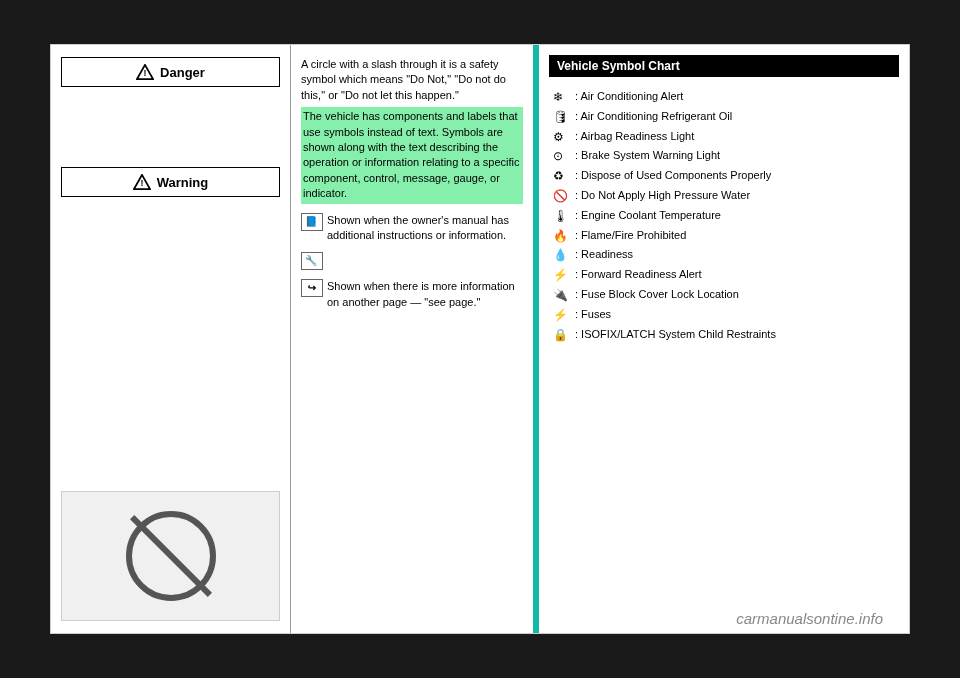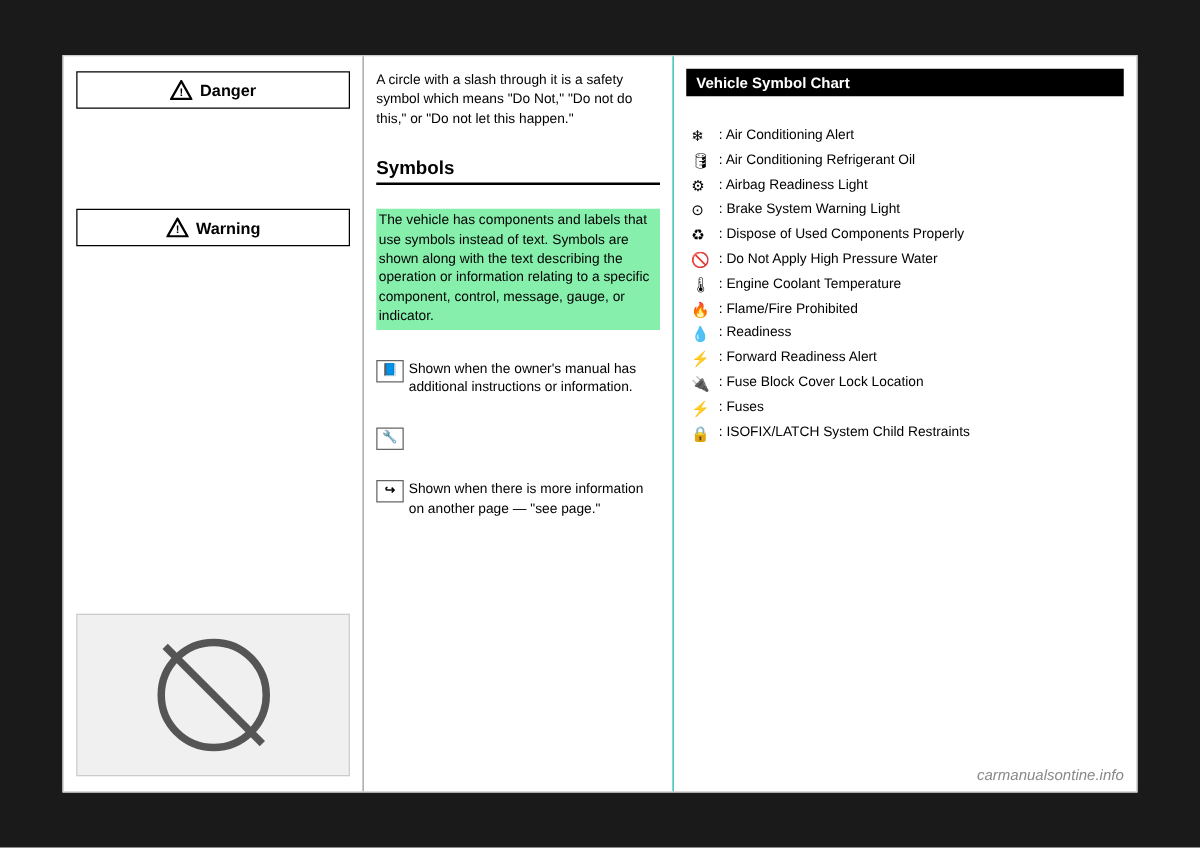--- a/index.html
+++ b/index.html
@@ -83,25 +83,25 @@
       height: 6px;
       background: #555;
       transform: rotate(45deg);
       top: 36px;
       left: -16px;
     }
 
     
     .mid-col {
       width: 248px;
-      border-right: 1px solid #14b8a6;
+      border-right: 6px solid #14b8a6;
       padding: 12px 10px;
       display: flex;
       flex-direction: column;
-      gap: 19px;
+      gap: 4px;
       font-size: 11px;
     }
     .mid-col p {
       line-height: 1.4;
     }
     .symbols-heading {
       font-size: 15px;
       font-weight: bold;
       border-bottom: 2px solid #000;
       padding-bottom: 3px;
@@ -121,21 +121,21 @@
       line-height: 1.4;
     }
 
     
     .right-col {
       flex: 1;
       padding: 10px 10px;
       font-size: 11px;
       display: flex;
       flex-direction: column;
-      gap: 16px;
+      gap: 4px;
     }
     .right-header {
       background: #000;
       color: #fff;
       font-weight: bold;
       font-size: 12px;
       padding: 4px 8px;
       margin-bottom: 8px;
     }
     .vehicle-list {
@@ -153,22 +153,22 @@
     }
     .v-icon {
       font-size: 12px;
       min-width: 18px;
     }
 
     
     .watermark {
       position: absolute;
       bottom: 6px;
-      right: 10px;
-      font-size: 12px;
+      right: 26px;
+      font-size: 15px;
       color: #888;
       font-style: italic;
     }
   </style>
 </head>
 <body>
 
 <div class="page-container">
 
   <div class="left-col">
@@ -193,21 +193,20 @@
     <div style="flex:1;"></div>
 
     <div class="no-symbol-box">
       <div class="no-circle"></div>
     </div>
   </div>
 
   <div class="mid-col">
     <p>A circle with a slash through it is a safety symbol which means "Do Not," "Do not do this," or "Do not let this happen."</p>
 
-    <div class="symbols-heading">Symbols</div>
 
     <div class="symbols-body">The vehicle has components and labels that use symbols instead of text. Symbols are shown along with the text describing the operation or information relating to a specific component, control, message, gauge, or indicator.</div>
 
     <div class="symbol-item">
       <span style="border:1px solid #666;padding:1px 3px;background:#fff;font-size:10px;min-width:22px;text-align:center;font-weight:bold;">📘</span>
       <span>Shown when the owner's manual has additional instructions or information.</span>
     </div>
     <div class="symbol-item">
       <span style="border:1px solid #666;padding:1px 3px;background:#fff;font-size:10px;min-width:22px;text-align:center;font-weight:bold;">🔧</span>
     </div>

